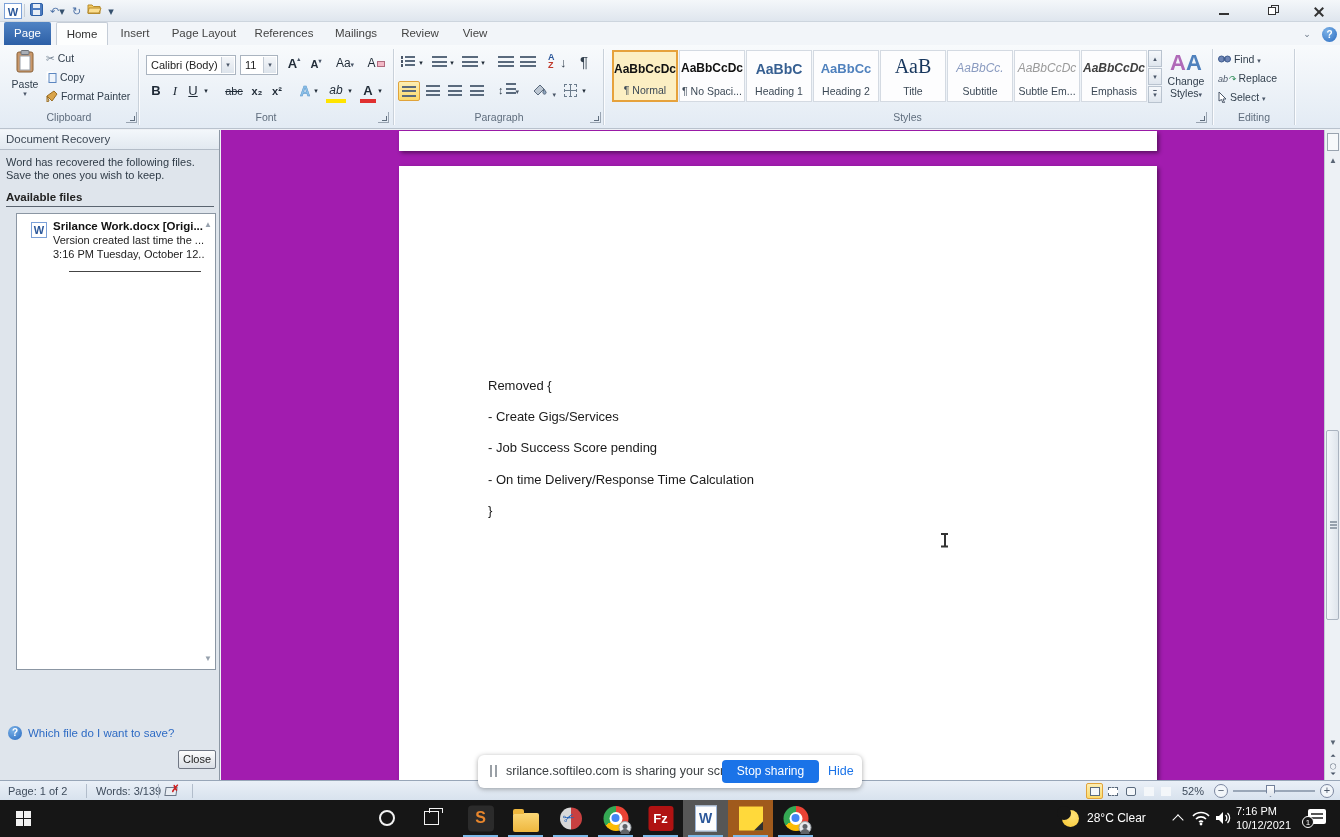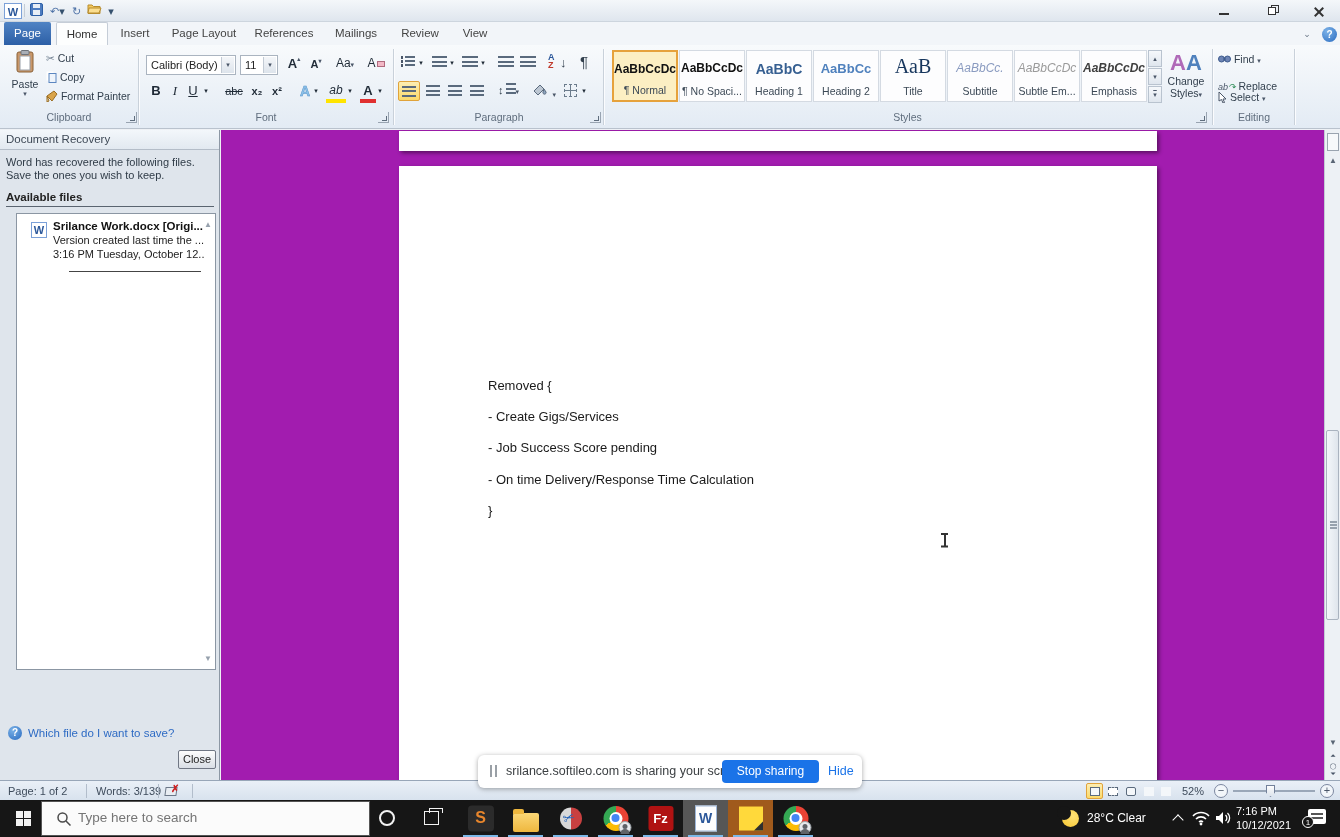--- a/index.html
+++ b/index.html
@@ -370,21 +370,21 @@
 
     <div class="edrow" style="top:8px;">
       <svg width="13" height="10" viewBox="0 0 13 10" style="vertical-align:-1px;">
           <circle cx="3.5" cy="5" r="3" fill="#6d84b4" stroke="#3c5a8c"></circle>
           <circle cx="9.5" cy="5" r="3" fill="#6d84b4" stroke="#3c5a8c"></circle>
           <rect x="5.5" y="3.5" width="2" height="3" fill="#3c5a8c"></rect>
         </svg>
       <span>Find</span>
       <span class="dd">▾</span>
     </div>
-    <div class="edrow" style="top:27px;margin-top:8px;">
+    <div class="edrow" style="top:27px;">
       <span style="font-size:9px; font-style:italic;"><span style="color:#4a5668;">ab</span><span style="color:#2e8b57;">↷</span></span>
       <span>Replace</span>
     </div>
     <div class="edrow" style="top:46px;">
       <svg width="9" height="11" viewBox="0 0 9 11" style="vertical-align:-2px;">
           <path d="M1 0 L8 7 L5 7 L6.5 10.5 L5 11 L3.5 7.5 L1 9 Z" fill="#fff" stroke="#4a5668"></path>
         </svg>
       <span>Select</span>
       <span class="dd">▾</span>
     </div>
@@ -480,27 +480,20 @@
   </div>
 
   <div id="taskbar">
     <div id="startbtn">
       <div id="winlogo">
         <div style="left:0; top:0;"></div>
           <div style="left:8px; top:0;"></div>
         <div style="left:0; top:8px;"></div>
           <div style="left:8px; top:8px;"></div>
       </div>
-    </div>
-    <div id="searchbox">
-      <svg width="16" height="16" viewBox="0 0 16 16">
-        <circle cx="6.5" cy="6.5" r="4.5" fill="none" stroke="#4a4a4a" stroke-width="1.5"></circle>
-        <line x1="10" y1="10" x2="14.5" y2="14.5" stroke="#4a4a4a" stroke-width="1.5"></line>
-      </svg>
-      <input type="text" placeholder="Type here to search" style="">
     </div>
     <div id="cortana"></div>
     <div id="taskview"></div>
 
     <div class="tbtile" style="left:458px;">
       <div class="tile-center sublime-ic">S</div>
       <div class="tb-underline"></div>
     </div>
     <div class="tbtile" style="left:503px;">
       <div class="tile-center folder-ic"></div>

